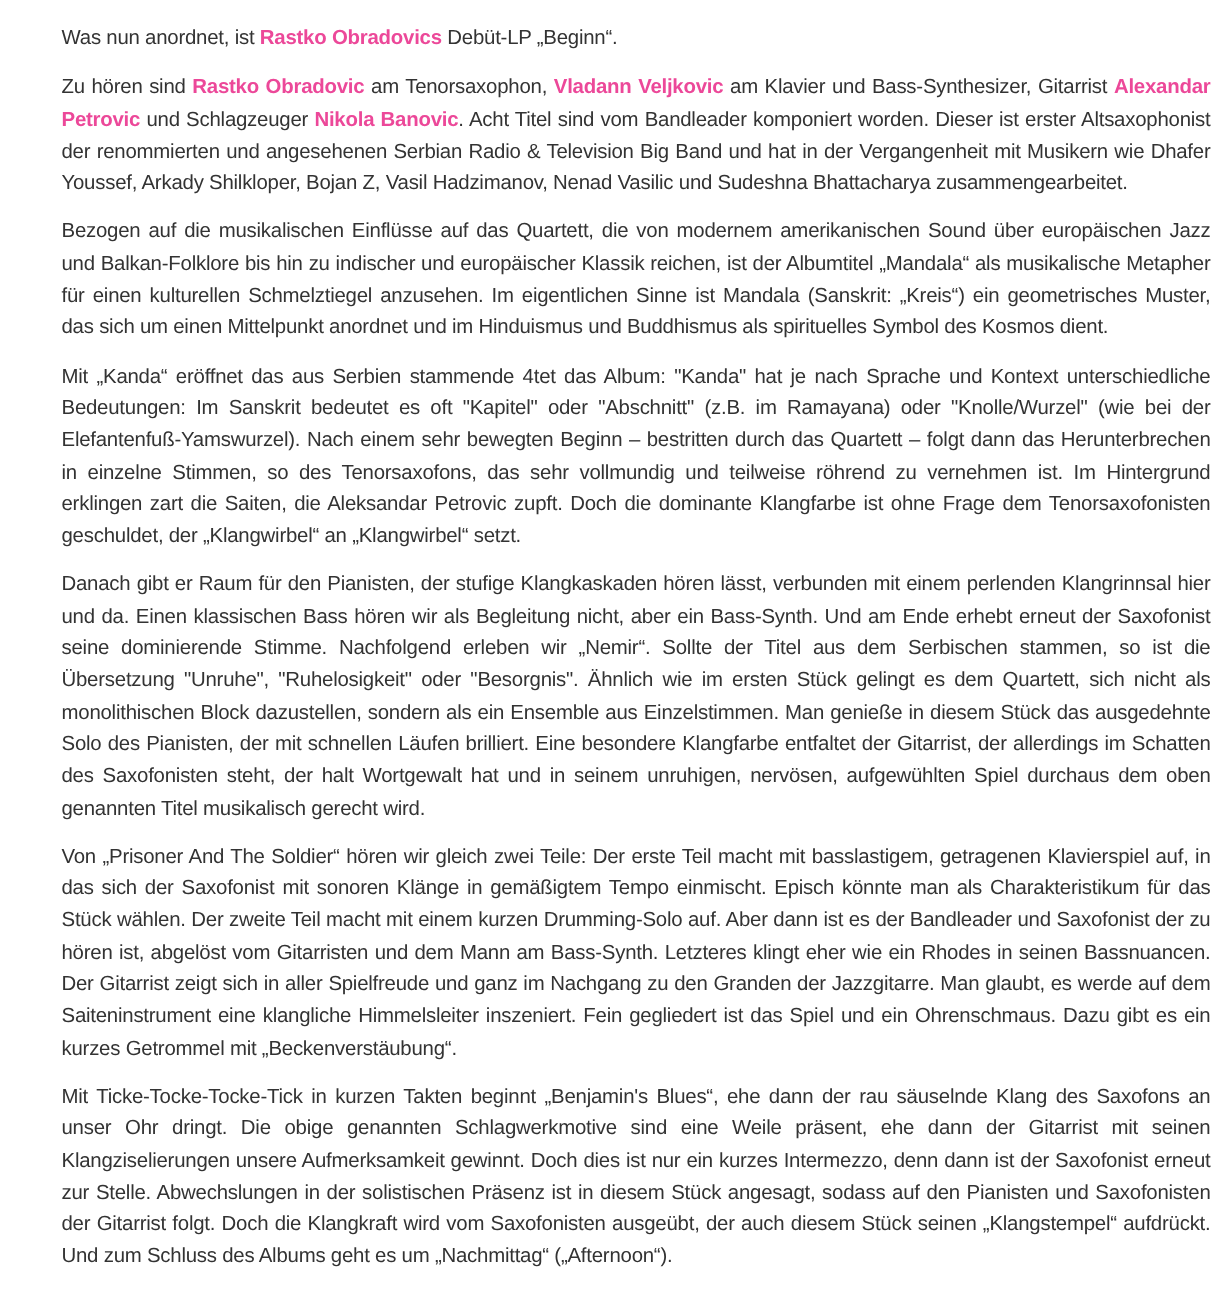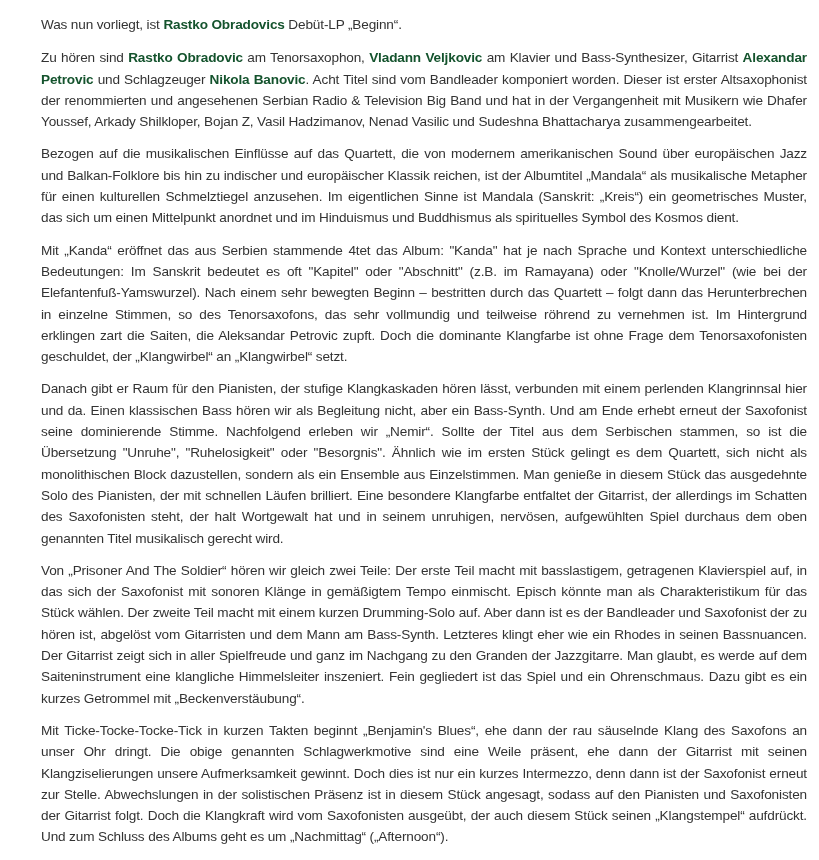--- a/index.html
+++ b/index.html
@@ -26,29 +26,29 @@
       line-height: 21.3px;
       text-align: justify;
       letter-spacing: -0.15px;
       word-spacing: 0px;
     }
     .article p.first {
       margin-bottom: 12px;
     }
     .article b {
       font-weight: bold;
-      color: #14532d;
+      color: #ec4899;
     }
   </style>
 </head>
 <body>
 
 <div class="article">
   <p class="first">
-    <span>Was nun vorliegt, ist </span><b>Rastko Obradovics</b><span> Debüt-LP „Beginn“.</span>
+    <span>Was nun anordnet, ist </span><b>Rastko Obradovics</b><span> Debüt-LP „Beginn“.</span>
   </p>
 
   <p>
     <span>Zu hören sind </span><b>Rastko Obradovic</b><span> am Tenorsaxophon, </span><b>Vladann Veljkovic</b><span> am Klavier und Bass-Synthesizer, Gitarrist </span><b>Alexandar Petrovic</b><span> und Schlagzeuger </span><b>Nikola Banovic</b><span>. Acht Titel sind vom Bandleader komponiert worden. Dieser ist erster Altsaxophonist der renommierten und angesehenen Serbian Radio &amp; Television Big Band und hat in der Vergangenheit mit Musikern wie Dhafer Youssef, Arkady Shilkloper, Bojan Z, Vasil Hadzimanov, Nenad Vasilic und Sudeshna Bhattacharya zusammengearbeitet.</span>
   </p>
 
   <p>
     <span>Bezogen auf die musikalischen Einflüsse auf das Quartett, die von modernem amerikanischen Sound über europäischen Jazz und Balkan-Folklore bis hin zu indischer und europäischer Klassik reichen, ist der Albumtitel „Mandala“ als musikalische Metapher für einen kulturellen Schmelztiegel anzusehen. Im eigentlichen Sinne ist Mandala (Sanskrit: „Kreis“) ein geometrisches Muster, das sich um einen Mittelpunkt anordnet und im Hinduismus und Buddhismus als spirituelles Symbol des Kosmos dient.</span>
   </p>
 

